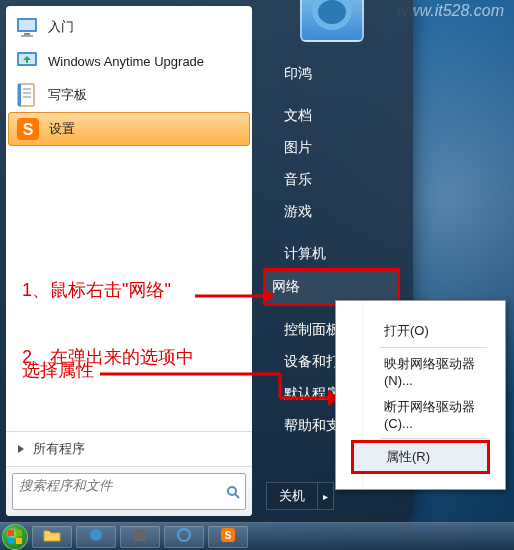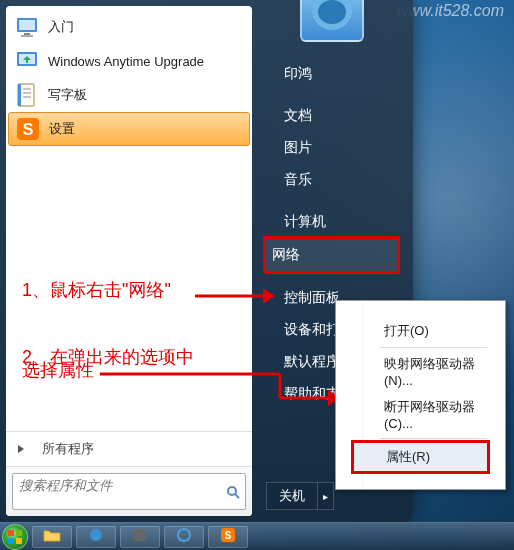--- a/index.html
+++ b/index.html
@@ -65,21 +65,21 @@
 .prog-icon {
   width: 26px; height: 26px;
   display: flex; align-items: center; justify-content: center;
   font-size: 20px;
 }
 .sm-all-programs {
   border-top: 1px solid #ddd;
   padding: 8px 10px;
   display: flex;
   align-items: center;
-  gap: 16px;
+  gap: 7px;
   color: #444;
 }
 .sm-search {
   border-top: 1px solid #ddd;
   padding: 6px;
   background: linear-gradient(to bottom,#fafafa,#eef0f2);
   border-radius: 0 0 4px 4px;
   display:flex;
 }
 .sm-search input {
@@ -298,20 +298,21 @@
           <circle cx="24" cy="24" r="20" fill="#6bb5e8"></circle>
           <ellipse cx="24" cy="26" rx="14" ry="12" fill="#2a7ab8"></ellipse>
         </svg>
     </div>
 
     <div class="right-item">印鸿</div>
     <div class="right-sep"></div>
     <div class="right-item">文档</div>
     <div class="right-item">图片</div>
     <div class="right-item">音乐</div>
+    <div class="right-item">游戏</div>
     <div class="right-sep"></div>
     <div class="right-item">计算机</div>
     <div class="right-item sel">网络</div>
     <div class="right-sep"></div>
     <div class="right-item">控制面板</div>
     <div class="right-item">设备和打印机</div>
     <div class="right-item">默认程序</div>
     <div class="right-item">帮助和支持</div>
 
     <div class="shutdown-row">

